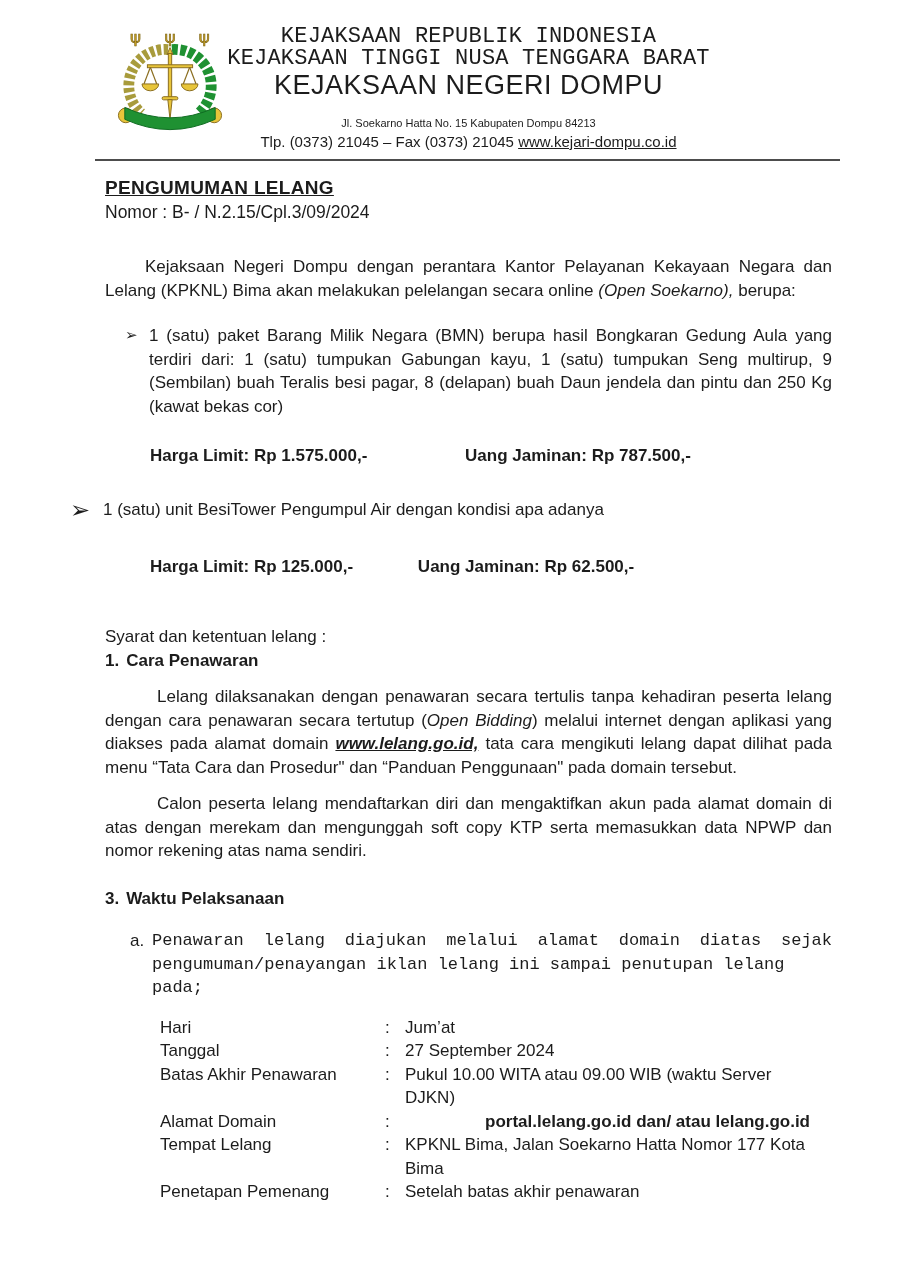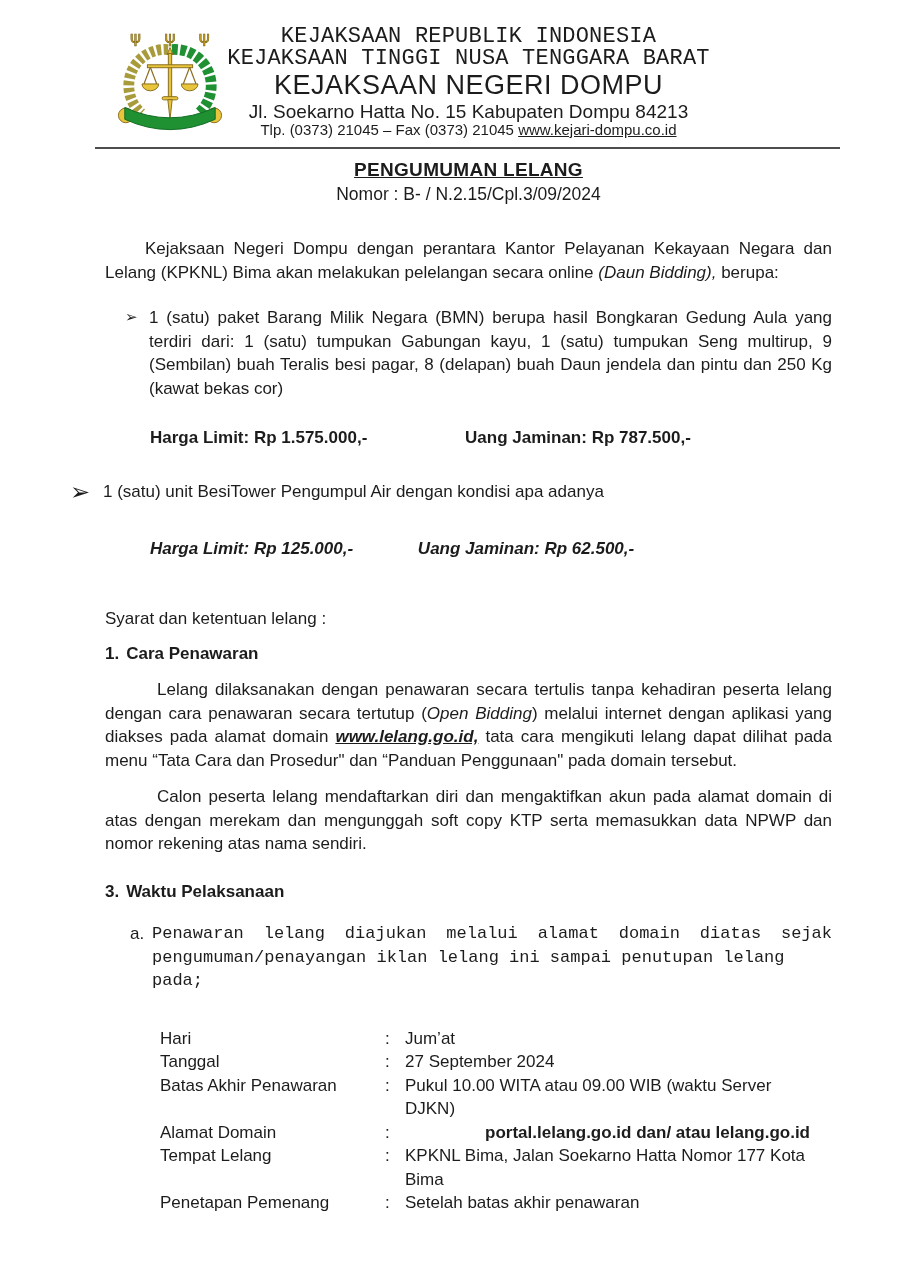--- a/index.html
+++ b/index.html
@@ -8,54 +8,54 @@
   .page {
     width: 910px; height: 1280px; background: #ffffff; color: #1c1c1c;
     padding: 26px 78px 0 105px; overflow: hidden; position: relative;
     font-size: 17px; line-height: 23.5px;
   }
   
   .letterhead { position: relative; text-align: center; }
   .logo-wrap { position: absolute; left: 6px; top: -2px; width: 118px; height: 112px; }
   .lh-line1, .lh-line2 { font-size: 22px; line-height: 22px; letter-spacing: .2px; font-family: Liberation Mono, monospace; }
   .lh-line3 { font-size: 27px; line-height: 29px; letter-spacing: .5px; margin-top: 1px; }
-  .lh-addr  { font-size: 19px; line-height: 17.5px; margin-top: 3px; }
+  .lh-addr  { font-size: 11px; line-height: 17.5px; margin-top: 15px; }
   .lh-tel   { font-size: 15px; line-height: 17.5px; }
   .lh-web   { text-decoration: underline; color: inherit; }
   .head-rule { border: 0; border-top: 2.5px solid #4d4d4d; margin: 9px 0 0 -10px; width: 745px; }
   
-  .doc-title { text-align: center; margin-top: 9px; }
+  .doc-title { margin-top: 15px; }
   .doc-title .t1 { font-weight: bold; font-size: 19px; text-decoration: underline; letter-spacing: .3px; }
   .doc-title .t2 { font-size: 17.5px; margin-top: 1px; }
   
   .para { text-align: justify; }
   .intro { margin-top: 31px; text-indent: 40px; }
   .lot1 { display: flex; margin-top: 22px; padding-left: 20px; }
   .lot1 .arrow { width: 24px; flex: 0 0 24px; font-family: "DejaVu Sans", sans-serif; font-size: 15px; }
   .lot1 .lot-text { flex: 1; text-align: justify; }
   .price-row { margin-top: 26px; padding-left: 45px; font-weight: bold; }
   .price-row .gap1 { margin-left: 93px; }
-  .price-row2 { margin-top: 33px; font-style: italic; }
+  .price-row2 { margin-top: 33px; }
   .price-row2 .gap2 { margin-left: 60px; }
   .lot2 { display: flex; margin-top: 30px; margin-left: -35px; align-items: flex-start; }
   .lot2 .arrow-big { width: 33px; flex: 0 0 33px; font-family: "DejaVu Sans", sans-serif; font-size: 24px; line-height: 24px; }
   .terms-heading { margin-top: 47px; }
-  .sec-head { margin-top: 11px; font-weight: bold; }
+  .sec-head { font-weight: bold; }
   .sec-head .num { margin-right: 7px; }
   .sec-para { margin-top: 13px; text-indent: 52px; text-align: justify; }
   .sec-head-2 { margin-top: 21px; }
   .sec-head-3 { margin-top: 24px; }
   .item-a { display: flex; margin-top: 19px; padding-left: 25px; }
   .item-a .a-label { width: 22px; flex: 0 0 22px; }
   .item-a .a-body { flex: 1; font-family: Liberation Mono, monospace; }
   .justify-last { text-align: justify; text-align-last: justify; }
   .italic { font-style: italic; }
   .bold-link { font-weight: bold; font-style: italic; text-decoration: underline; color: inherit; }
   
-  .schedule { margin-top: 34px; padding-left: 55px; }
+  .schedule { margin-top: 16px; padding-left: 55px; }
   .sched-row { display: flex; }
   .sched-label { width: 225px; flex: 0 0 225px; }
   .sched-colon { width: 20px; flex: 0 0 20px; }
   .sched-value { width: 405px; }
   .bold { font-weight: bold; text-align: right; }
 </style>
 </head>
 <body>
 
 <div class="page">
@@ -100,21 +100,21 @@
     <div class="lh-addr">Jl. Soekarno Hatta No. 15 Kabupaten Dompu 84213</div>
     <div class="lh-tel"><span>Tlp. (0373) 21045 – Fax (0373) 21045 </span><a class="lh-web">www.kejari-dompu.co.id</a></div>
   </div>
   <hr class="head-rule">
 
   <div class="doc-title">
     <div class="t1">PENGUMUMAN LELANG</div>
     <div class="t2">Nomor : B- / N.2.15/Cpl.3/09/2024</div>
   </div>
 
-  <p class="para intro"><span>Kejaksaan Negeri Dompu dengan perantara Kantor Pelayanan Kekayaan Negara dan Lelang (KPKNL) Bima akan melakukan pelelangan secara online </span><span class="italic">(Daun Bidding),</span><span> berupa:</span></p>
+  <p class="para intro"><span>Kejaksaan Negeri Dompu dengan perantara Kantor Pelayanan Kekayaan Negara dan Lelang (KPKNL) Bima akan melakukan pelelangan secara online </span><span class="italic">(Open Soekarno),</span><span> berupa:</span></p>
 
   <div class="lot1">
     <span class="arrow">➢</span>
     <div class="lot-text">1 (satu) paket Barang Milik Negara (BMN) berupa hasil Bongkaran Gedung Aula yang terdiri dari: 1 (satu) tumpukan Gabungan kayu, 1 (satu) tumpukan Seng multirup, 9 (Sembilan) buah Teralis besi pagar, 8 (delapan) buah Daun jendela dan pintu dan  250 Kg (kawat bekas cor)</div>
   </div>
   <div class="price-row">
     <span>Harga Limit: Rp 1.575.000,-</span>
     <span class="gap1">Uang Jaminan: Rp 787.500,-</span>
   </div>
 

